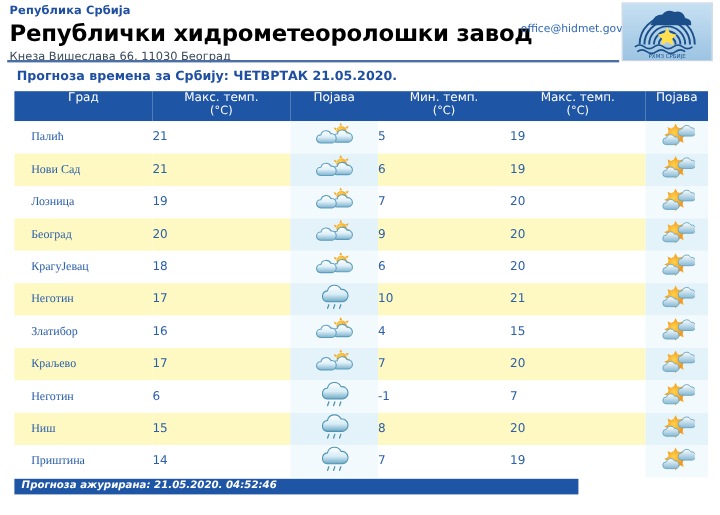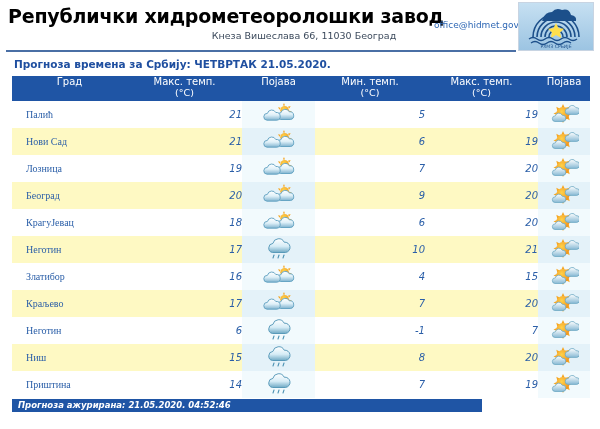--- a/index.html
+++ b/index.html
@@ -34,21 +34,20 @@
     color: #000000;
     line-height: 22px;
     letter-spacing: -0.2px;
     margin-top: 1px;
   }
   .header-addr {
     font-size: 9.5px;
     color: #3c4a5c;
     line-height: 13px;
     margin-top: 2px;
-    text-align: center;
   }
   .header-email {
     position: absolute;
     left: 434px;
     top: 20px;
     font-size: 9px;
     color: #2f68b5;
   }
   .logo {
     position: absolute;
@@ -115,21 +114,21 @@
     padding: 0;
   }
   .col-city   { width: 115px; }
   .col-tmax1  { width: 115px; }
   .col-icon1  { width: 73px; }
   .col-tmin2  { width: 110px; }
   .col-tmax2  { width: 113px; }
   .col-icon2  { width: 52px; }
 
   td.city { padding-left: 14px; text-align: left; font-family: Liberation Serif, serif; }
-  td.num  { text-align: right; font-style: italic; }
+  td.num  { text-align: left; }
   td.icon { text-align: center; vertical-align: middle; }
 
   tbody tr.odd  td { background: #ffffff; }
   tbody tr.even td { background: #fef9c3; }
   tbody tr td.icon { background: #f2fafd; }
   tbody tr.even td.icon { background: #e4f2f9; }
 
   .icon-cell-inner {
     display: inline-block;
     line-height: 0;
@@ -148,20 +147,21 @@
     line-height: 13px;
     padding-left: 6px;
     box-sizing: border-box;
     white-space: nowrap;
   }
 </style>
 </head>
 <body>
 
 <div class="header">
+  <div class="header-rs">Република Србија</div>
   <div class="header-title">Републички хидрометеоролошки завод</div>
   <div class="header-addr">Кнеза Вишеслава 66, 11030 Београд</div>
   <div class="header-email">office@hidmet.gov.rs</div>
 
   <div class="logo">
     <svg width="74" height="47" viewBox="0 0 74 47" xmlns="http://www.w3.org/2000/svg">
       <defs>
         <linearGradient id="skyg" x1="0" y1="0" x2="0" y2="1">
           <stop offset="0" stop-color="#c6e0f2"></stop>
           <stop offset="1" stop-color="#9cc4e2"></stop>

